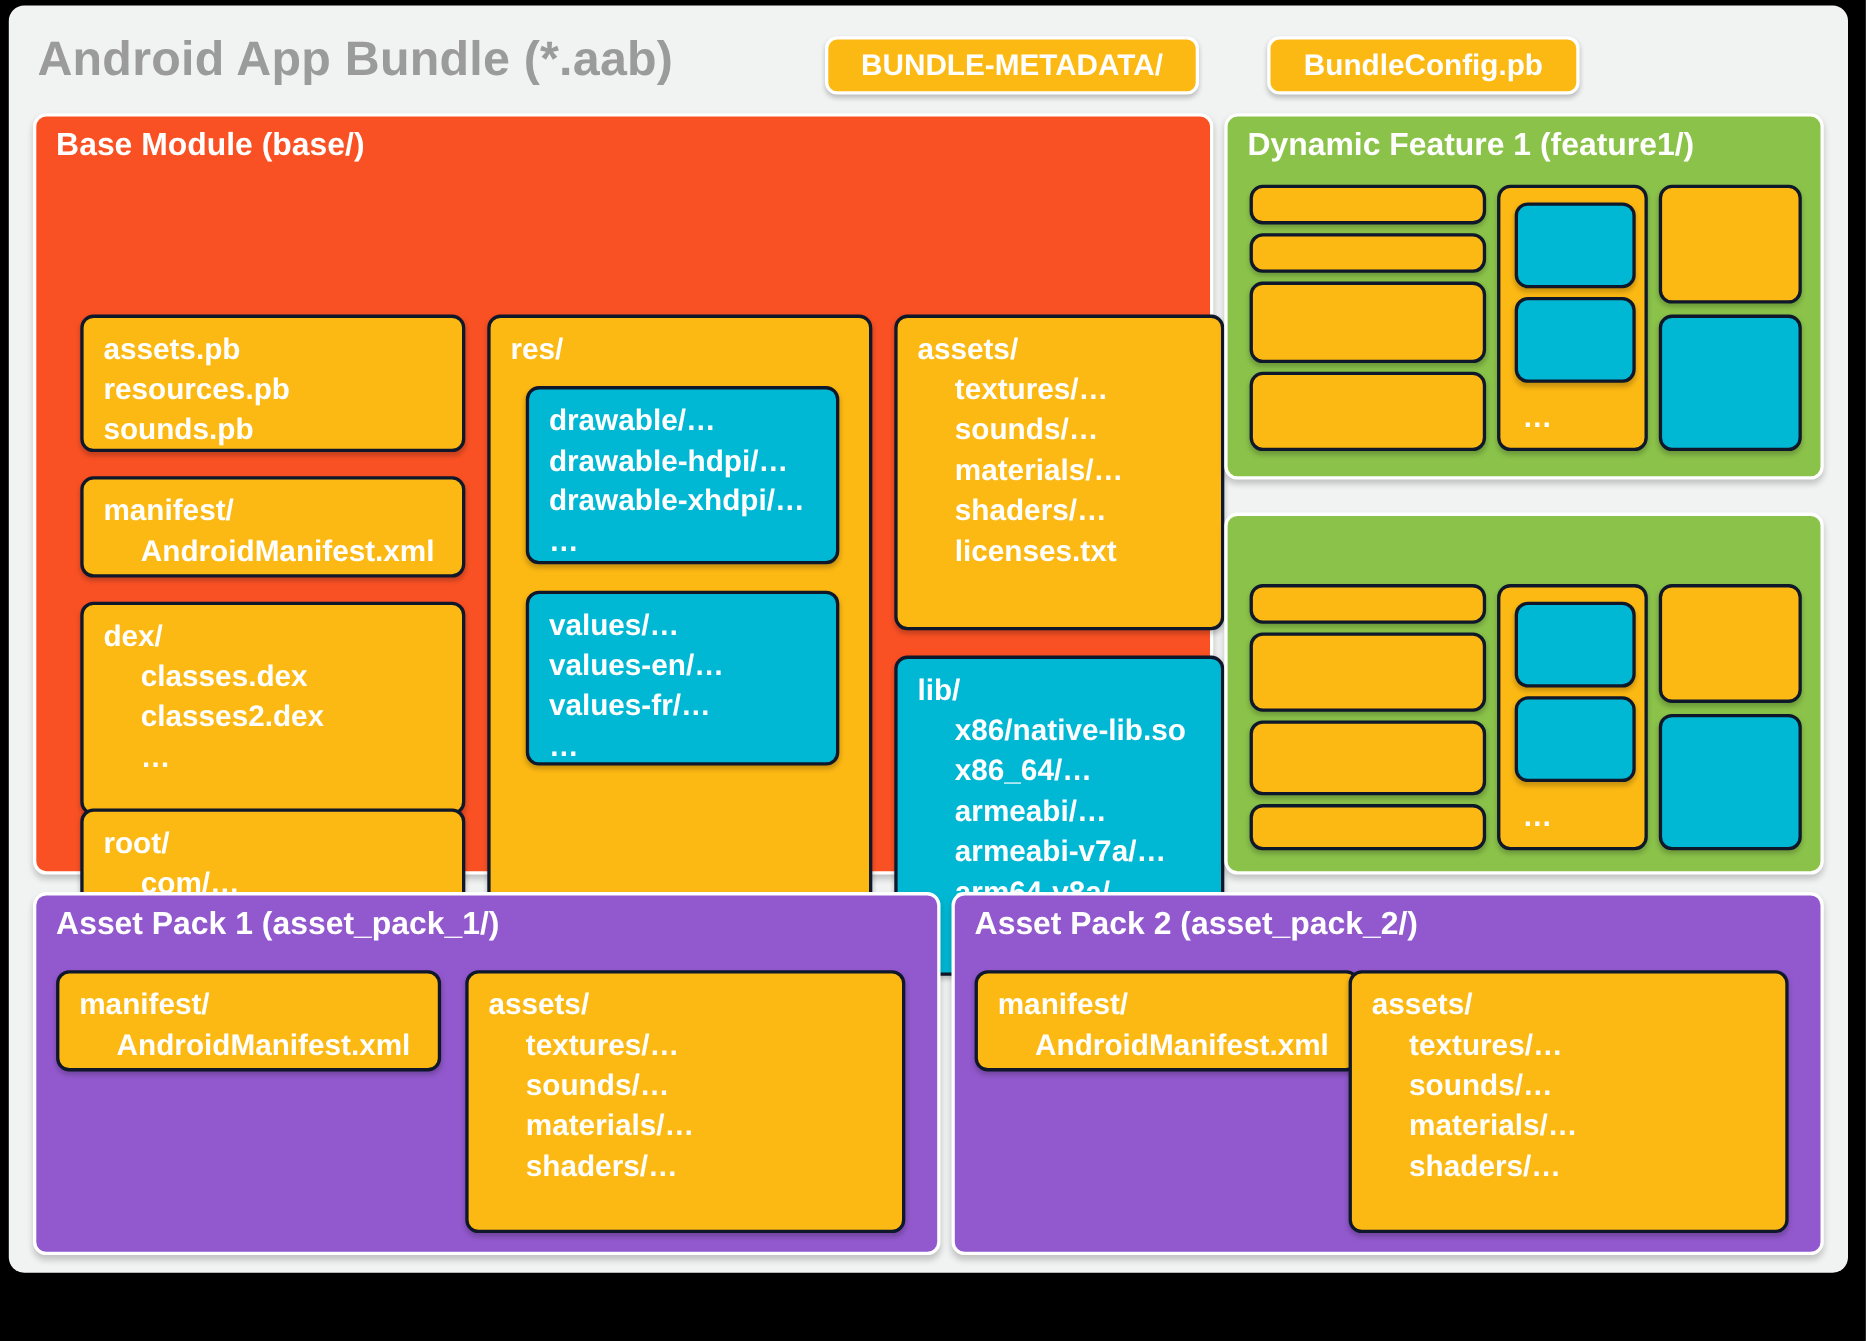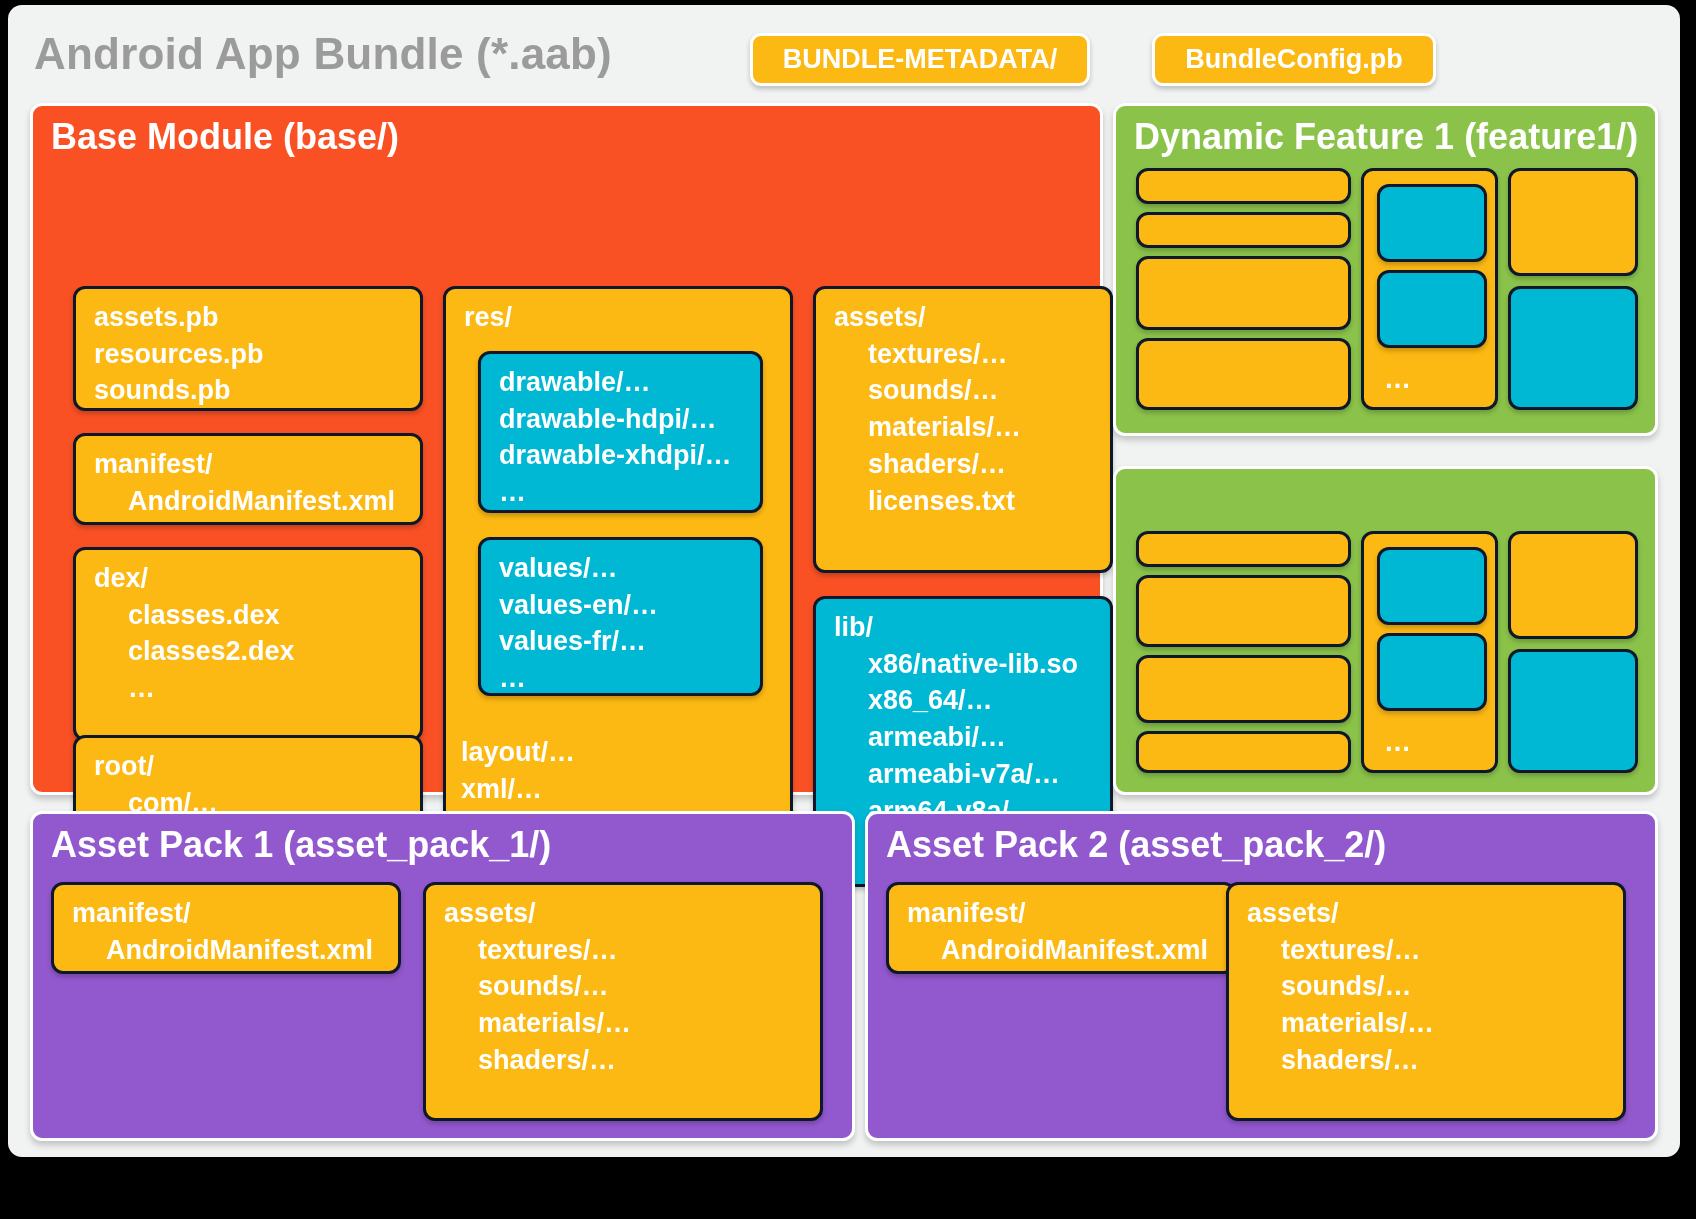--- a/index.html
+++ b/index.html
@@ -67,21 +67,21 @@
     position: absolute;
     border: 3px solid #ffffff;
     border-radius: 12px;
     box-shadow: 0 4px 6px rgba(0,0,0,0.20);
     box-sizing: border-box;
   }
   .module-title {
     position: absolute;
     left: 18px;
     top: 10px;
-    font-size: 36px;
+    font-size: 29px;
     font-weight: bold;
     color: #ffffff;
     white-space: nowrap;
   }
 
   #base-module { left: 22px; top: 98px; width: 1073px; height: 692px; background: #FA5124; }
   #feature-1   { left: 1105px; top: 98px; width: 545px; height: 333px; background: #8BC34A; }
   #feature-2   { left: 1105px; top: 461px; width: 545px; height: 329px; background: #8BC34A; }
   #asset-pack-1 { left: 22px; top: 806px; width: 825px; height: 330px; background: #9259CE; }
   #asset-pack-2 { left: 857px; top: 806px; width: 793px; height: 330px; background: #9259CE; }
@@ -170,25 +170,20 @@
       <span class="ln">drawable/…</span>
       <span class="ln">drawable-hdpi/…</span>
       <span class="ln">drawable-xhdpi/…</span>
       <span class="ln dots">…</span>
     </div>
     <div class="box cyan" id="bm-res-values">
       <span class="ln">values/…</span>
       <span class="ln">values-en/…</span>
       <span class="ln">values-fr/…</span>
       <span class="ln dots">…</span>
-    </div>
-    <div id="bm-res-tail">
-      <span class="ln">layout/…</span>
-      <span class="ln">xml/…</span>
-      <span class="ln">…</span>
     </div>
 
     <div class="box yellow" id="bm-assets">
       <span class="ln">assets/</span>
       <span class="ln indent">textures/…</span>
       <span class="ln indent">sounds/…</span>
       <span class="ln indent">materials/…</span>
       <span class="ln indent">shaders/…</span>
       <span class="ln indent">licenses.txt</span>
     </div>

